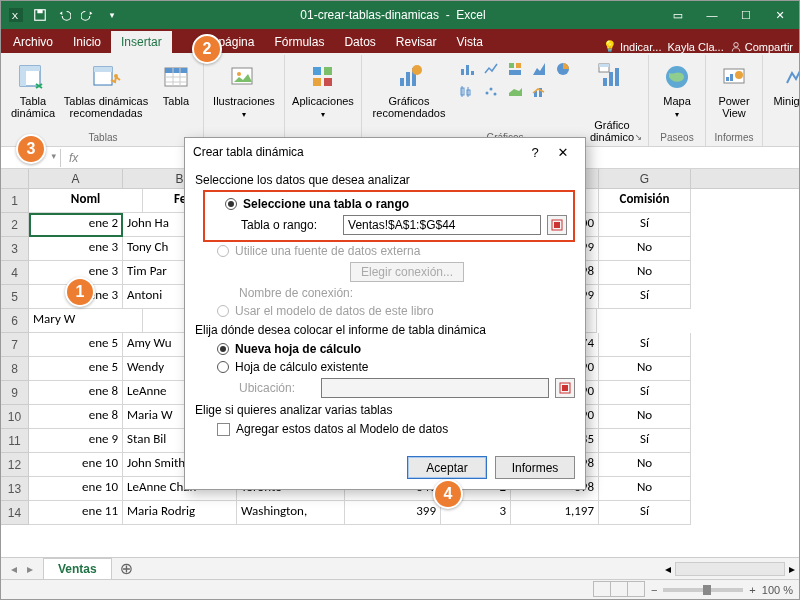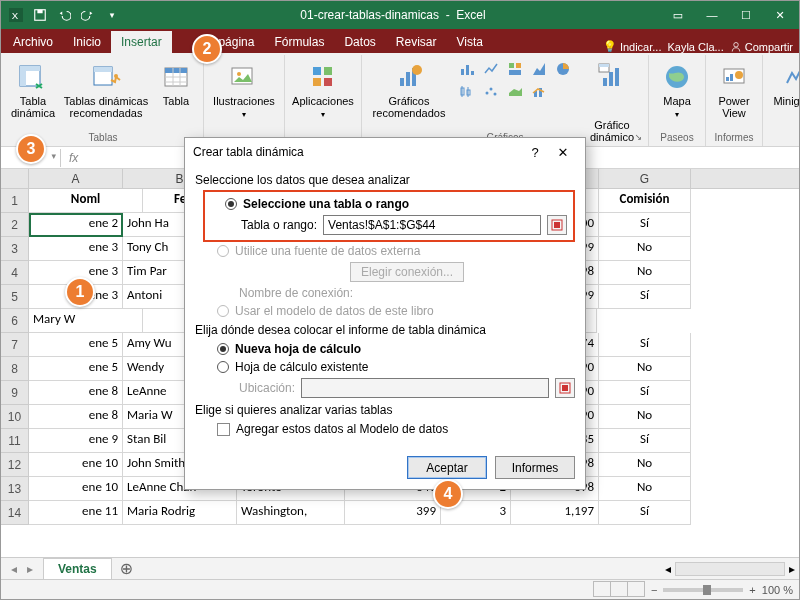--- a/index.html
+++ b/index.html
@@ -169,20 +169,21 @@
     padding:0 8px; font-size:12px;
   }
   .dialog .dtitle .t { flex:1; }
   .dialog .dtitle .dbtn { width:28px; text-align:center; font-size:13px; }
   .dialog .body { padding:4px 10px 10px 10px; }
   .dialog .seclabel { padding:3px 0; }
   .dialog .row2 { display:flex; align-items:center; gap:6px; padding:2px 0 2px 14px; }
   .dialog input[type=text] {
     border:1px solid #7a7a7a; height:20px; font-size:12px; padding:1px 4px;
     font-family: inherit;
+    margin-left: 20px;
   }
   .dialog .refbtn { width:20px; height:20px; border:1px solid #888; background:#f4f4f4; display:inline-flex; align-items:center; justify-content:center; font-size:10px; }
   .dialog .disabled { color:#a0a0a0; }
   .dialog .dbuttons { display:flex; justify-content:flex-end; gap:8px; padding:8px 10px 10px 0; }
   .dialog button.dlg {
     min-width:80px; height:23px; border:1px solid #8a8a8a; background:#e9e9e9; font-size:12px;
   }
   .dialog button.dlg.primary { border:1px solid #3173c6; box-shadow:0 0 0 1px #a8c8ee inset; }
   .hlred { border:2px solid #e2431e; padding:3px 6px; margin-left:8px; }
   .dialog .chk { width:13px; height:13px; border:1px solid #888; display:inline-block; }

